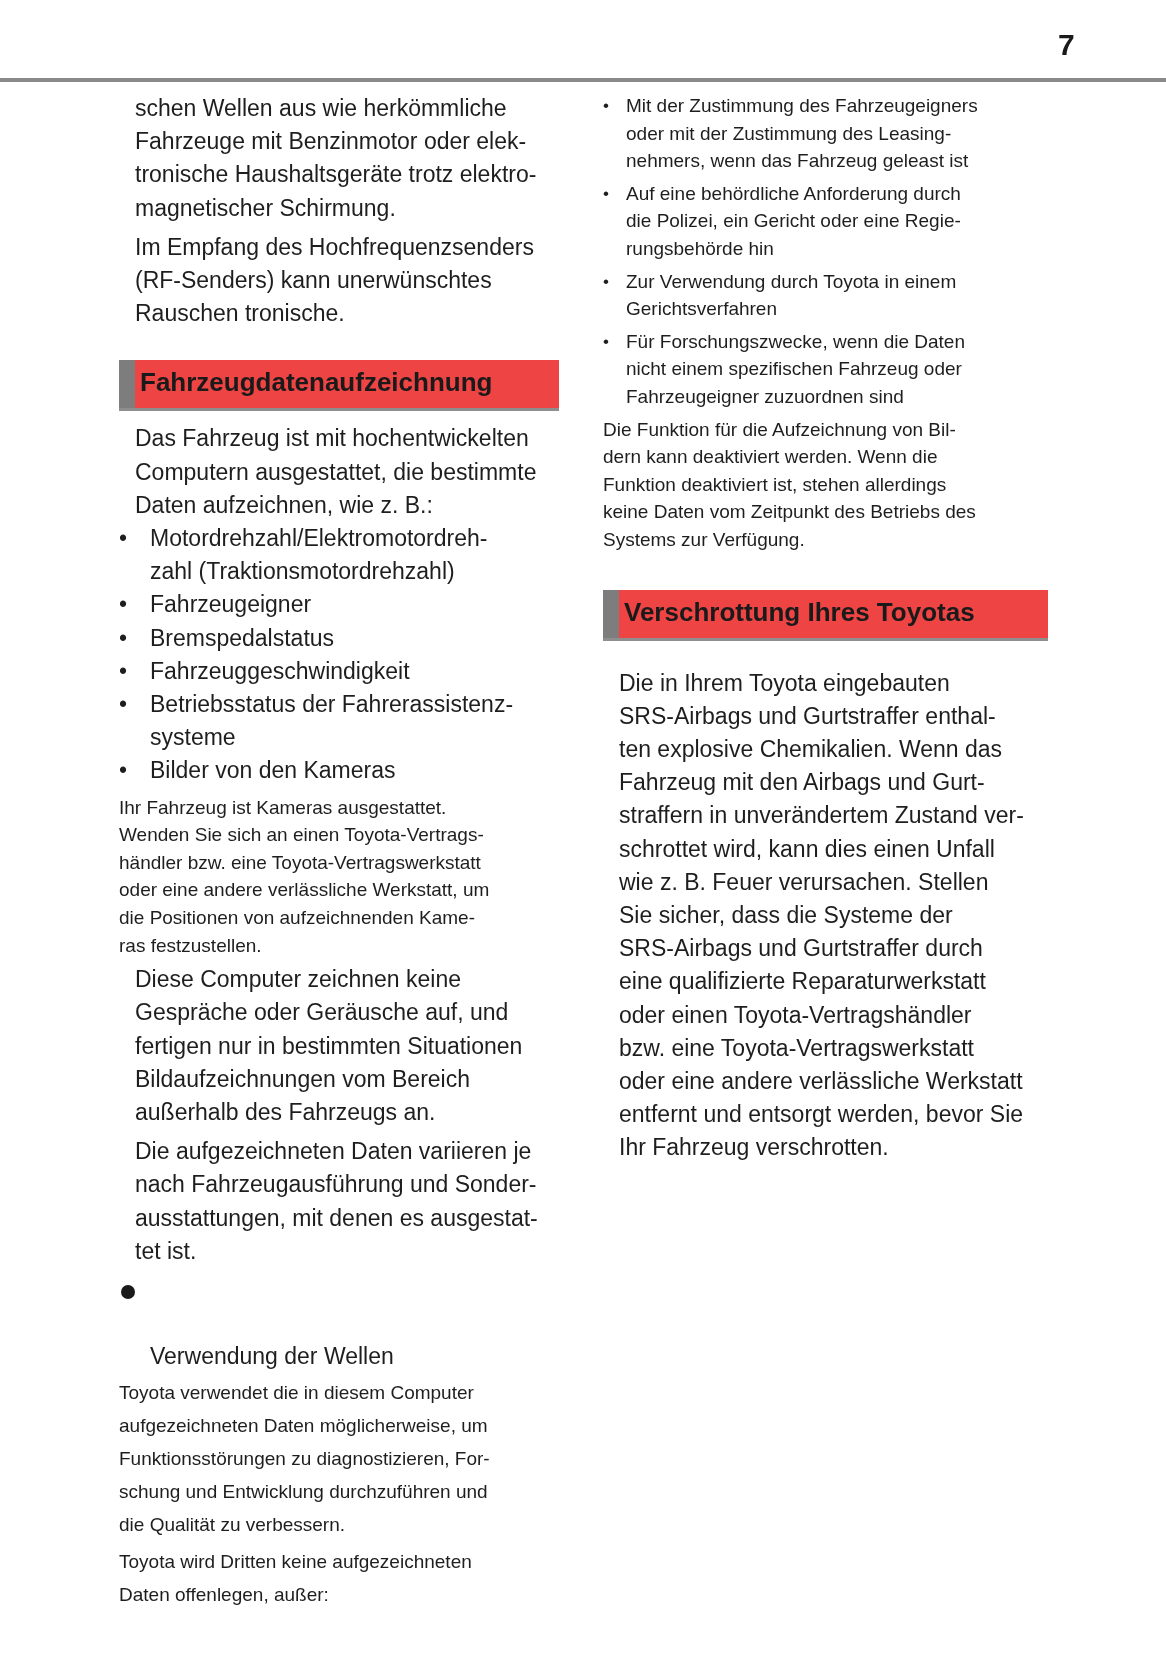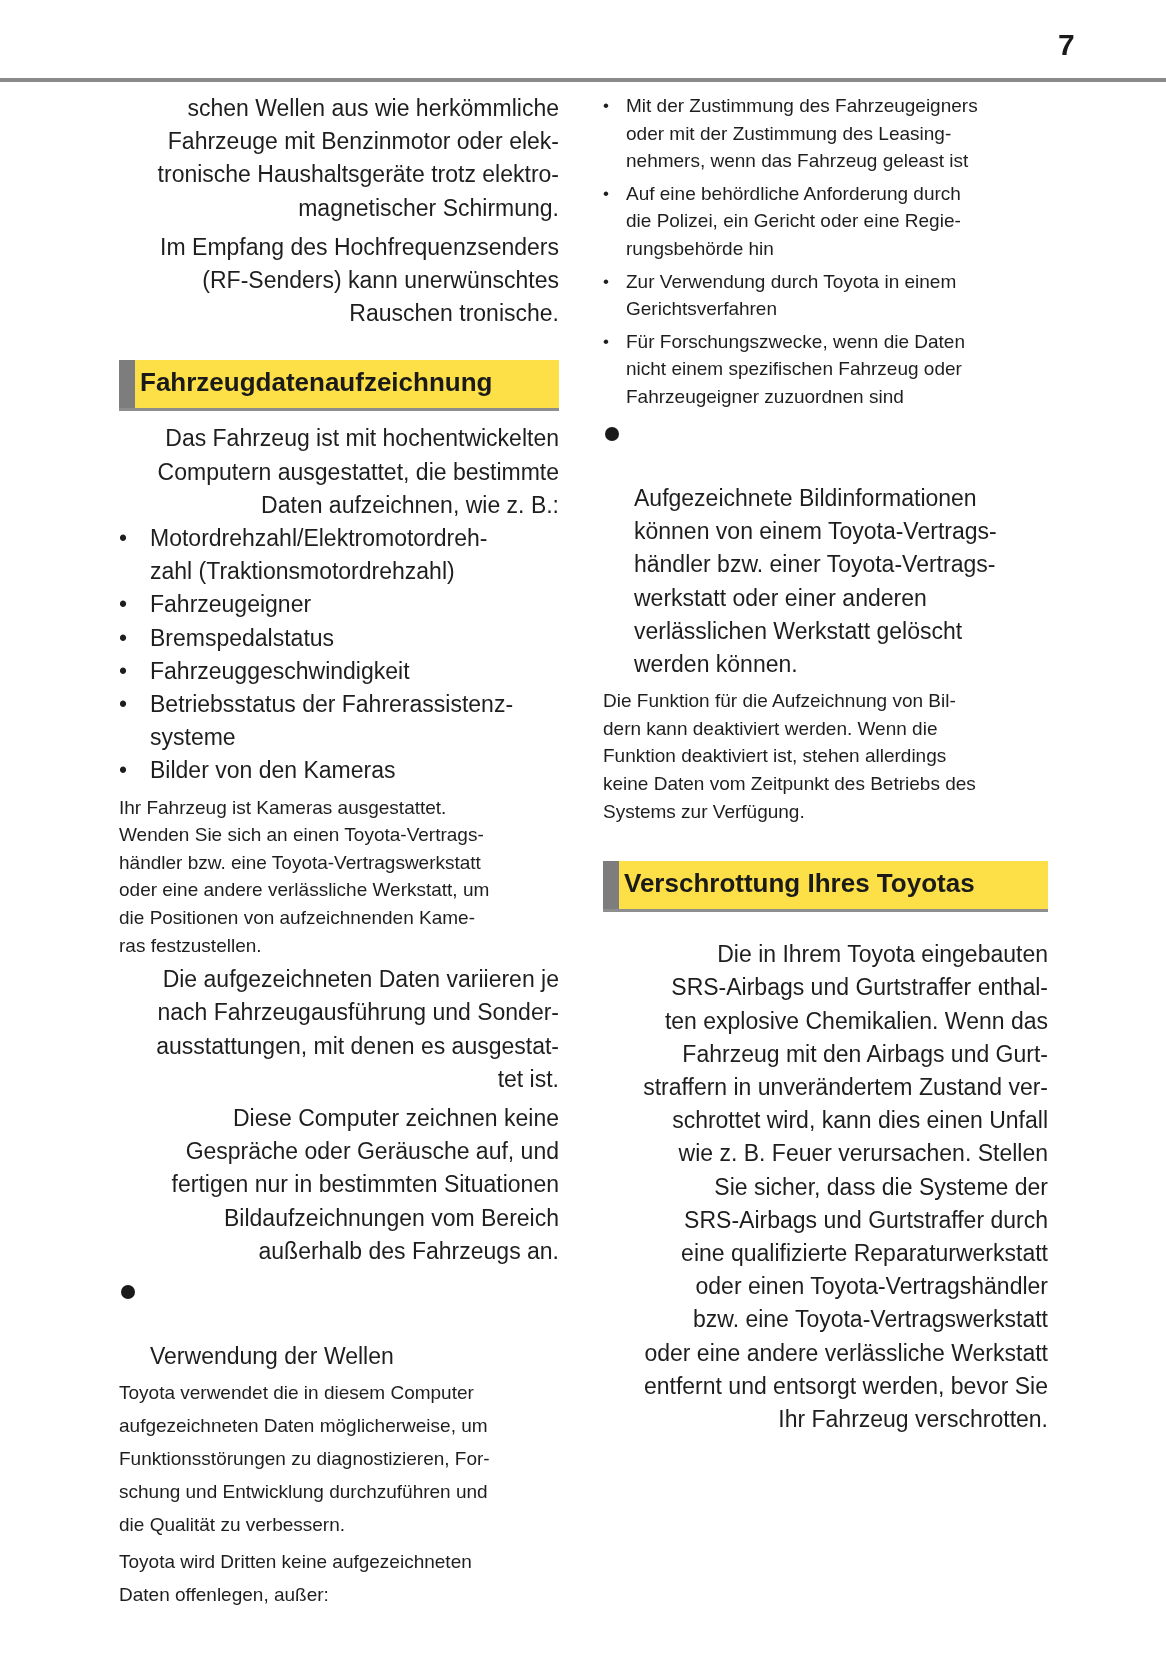--- a/index.html
+++ b/index.html
@@ -4,24 +4,24 @@
   <style>
     html, body { margin: 0; padding: 0; background: #ffffff; }
     body { width: 1166px; height: 1654px; position: relative; overflow: hidden;
       font-family: "Liberation Sans", sans-serif; color: #1e1e1e; }
     .page-number { position: absolute; top: 28px; left: 1058px; font-family: "Liberation Sans", sans-serif;
       font-weight: bold; font-size: 30px; color: #1a1a1a; }
     .header-rule { position: absolute; top: 78px; left: 0; width: 1166px; height: 4px; background: #8a8a8a; }
     .col { position: absolute; top: 92px; }
     .col-left { left: 119px; width: 440px; }
     .col-right { left: 603px; width: 445px; }
-    .p-lg { font-size: 23px; line-height: 33.2px; margin: 0 0 6px 16px; white-space: pre-line; text-align: right; }
+    .p-lg { font-size: 23px; line-height: 33.2px; margin: 0 0 6px 16px; white-space: pre-line; }
     .p-sm { font-size: 19px; line-height: 27.6px; margin: 0 0 4px 0; white-space: pre-line; }
     .p-sm-wide { font-size: 19px; line-height: 33px; margin: 0 0 4px 0; white-space: pre-line; }
-    .heading { position: relative; background: #fde047; border-bottom: 3px solid #8e8e8e;
+    .heading { position: relative; background: #ef4444; border-bottom: 3px solid #8e8e8e;
       height: 48px; margin: 0; }
     .heading .accent { position: absolute; left: 0; top: 0; width: 16px; height: 48px; background: #7d7d7d; }
     .heading .htext { position: absolute; left: 21px; top: 7px; font-weight: bold; font-size: 26px; color: #1a1a1a; }
     ul.dash { list-style: none; padding: 0; margin: 0; }
     ul.dash li { position: relative; padding-left: 31px; font-size: 23px; line-height: 33.2px; white-space: pre-line; }
     ul.dash li .b { position: absolute; left: 0; top: 0; }
     ul.small { list-style: none; padding: 0; margin: 0 0 4px 0; }
     ul.small li { position: relative; padding-left: 23px; font-size: 19px; line-height: 27.6px; white-space: pre-line; margin-bottom: 5px; }
     ul.small li .b { position: absolute; left: 0; top: 0; font-size: 17px; }
     .dot-item { position: relative; padding-left: 31px; font-size: 23px; line-height: 33.2px; white-space: pre-line; margin: 0 0 6px 0; }
@@ -59,29 +59,29 @@
     <li><span class="b">•</span><span>Betriebsstatus der Fahrerassistenz-
 systeme</span></li>
     <li><span class="b">•</span><span>Bilder von den Kameras</span></li>
   </ul>
   <p class="p-sm" style="margin-top:6px;">Ihr Fahrzeug ist Kameras ausgestattet.
 Wenden Sie sich an einen Toyota-Vertrags-
 händler bzw. eine Toyota-Vertragswerkstatt
 oder eine andere verlässliche Werkstatt, um
 die Positionen von aufzeichnenden Kame-
 ras festzustellen.</p>
-  <p class="p-lg">Die aufgezeichneten Daten variieren je
-nach Fahrzeugausführung und Sonder-
-ausstattungen, mit denen es ausgestat-
-tet ist.</p>
   <p class="p-lg">Diese Computer zeichnen keine
 Gespräche oder Geräusche auf, und
 fertigen nur in bestimmten Situationen
 Bildaufzeichnungen vom Bereich
 außerhalb des Fahrzeugs an.</p>
+  <p class="p-lg">Die aufgezeichneten Daten variieren je
+nach Fahrzeugausführung und Sonder-
+ausstattungen, mit denen es ausgestat-
+tet ist.</p>
 
   <div class="dot-item" style="margin-top:4px;margin-bottom:2px;">
     <span class="dot"></span>
     <span>Verwendung der Wellen</span>
   </div>
   <p class="p-sm-wide">Toyota verwendet die in diesem Computer
 aufgezeichneten Daten möglicherweise, um
 Funktionsstörungen zu diagnostizieren, For-
 schung und Entwicklung durchzuführen und
 die Qualität zu verbessern.</p>
@@ -97,29 +97,20 @@
     <li><span class="b">•</span><span>Auf eine behördliche Anforderung durch
 die Polizei, ein Gericht oder eine Regie-
 rungsbehörde hin</span></li>
     <li><span class="b">•</span><span>Zur Verwendung durch Toyota in einem
 Gerichtsverfahren</span></li>
     <li><span class="b">•</span><span>Für Forschungszwecke, wenn die Daten
 nicht einem spezifischen Fahrzeug oder
 Fahrzeugeigner zuzuordnen sind</span></li>
   </ul>
 
-  <div class="dot-item">
-    <span class="dot"></span>
-    <span>Aufgezeichnete Bildinformationen
-können von einem Toyota-Vertrags-
-händler bzw. einer Toyota-Vertrags-
-werkstatt oder einer anderen
-verlässlichen Werkstatt gelöscht
-werden können.</span>
-  </div>
   <p class="p-sm">Die Funktion für die Aufzeichnung von Bil-
 dern kann deaktiviert werden. Wenn die
 Funktion deaktiviert ist, stehen allerdings
 keine Daten vom Zeitpunkt des Betriebs des
 Systems zur Verfügung.</p>
 
   <div class="heading" style="margin-top:36px;margin-bottom:26px;">
     <div class="accent"></div>
     <div class="htext">Verschrottung Ihres Toyotas</div>
   </div>

